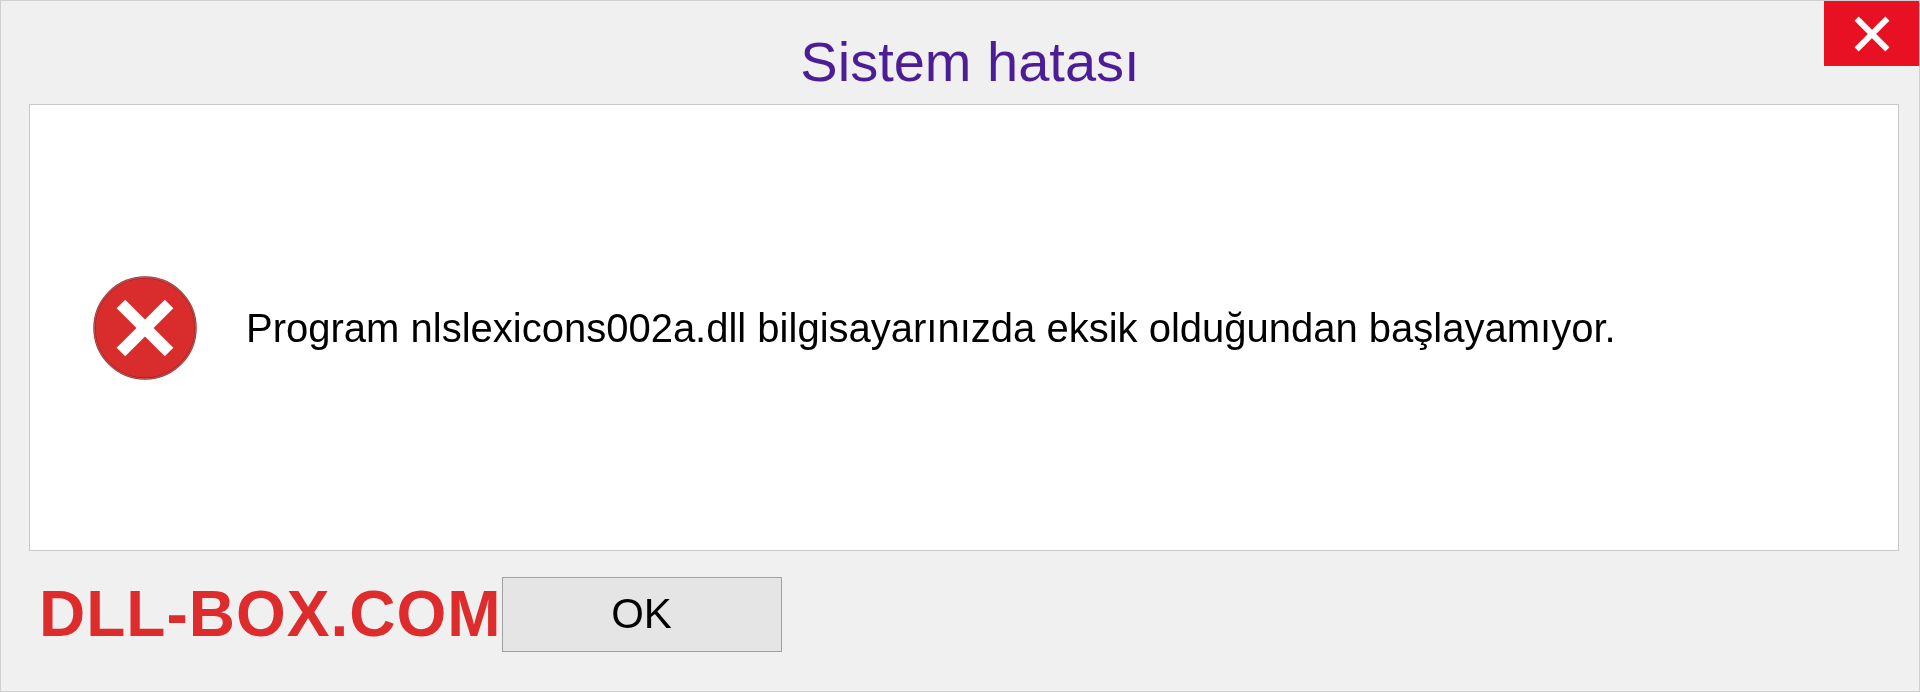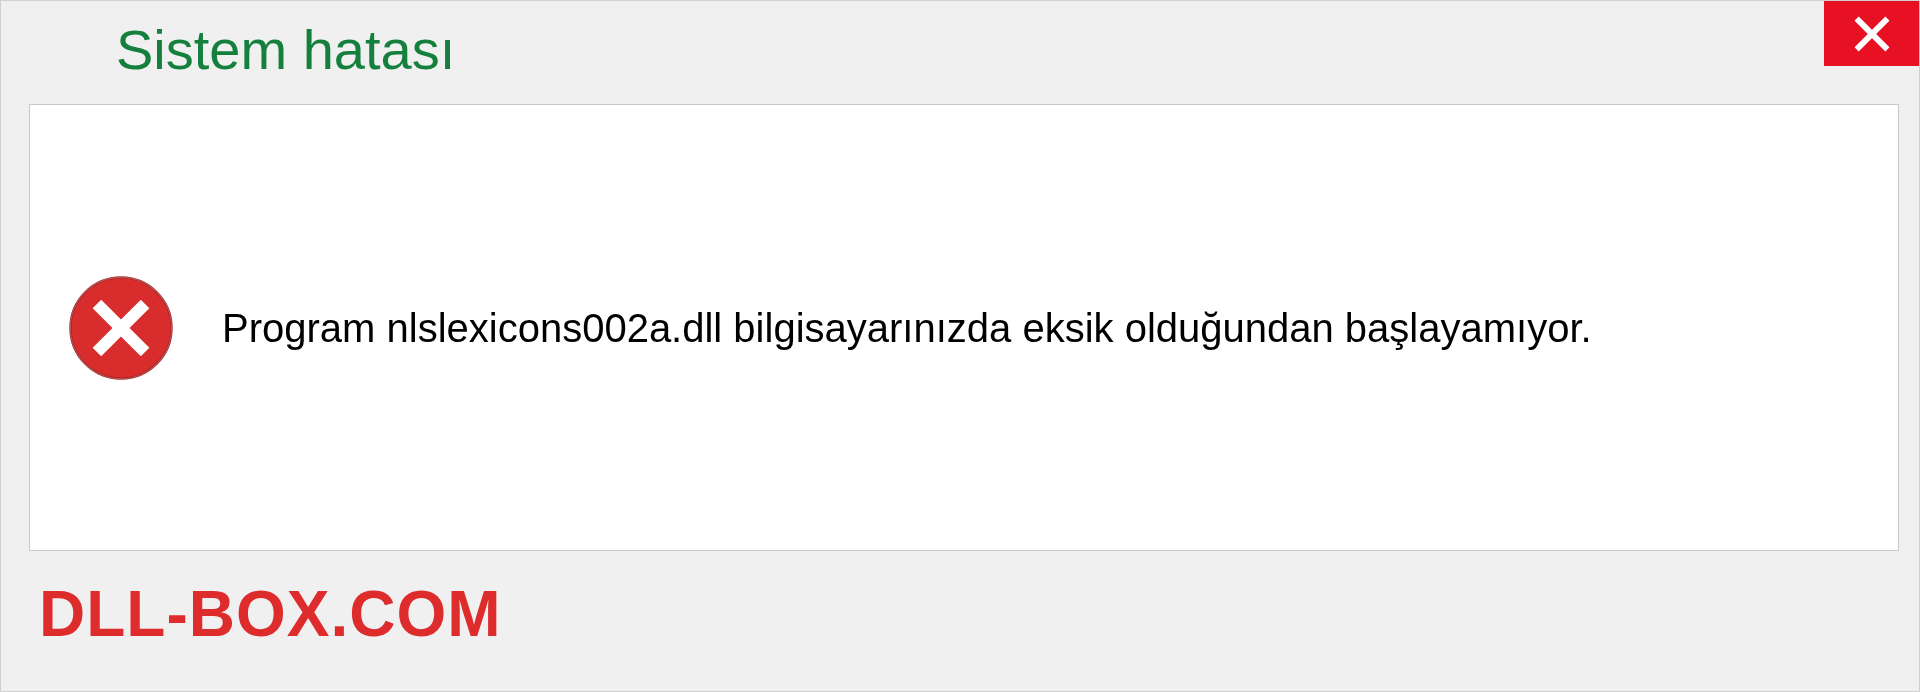--- a/index.html
+++ b/index.html
@@ -24,26 +24,27 @@
     }
     .titlebar {
       display: flex;
       align-items: flex-start;
       justify-content: space-between;
       padding: 0 0 0 20px;
       height: 95px;
     }
     .title-text {
       flex: 1;
-      text-align: left;
+      text-align: center;
       font-size: 56px;
-      color: #15803d;
+      color: #4c1d95;
       font-weight: 400;
       padding-top: 16px;
       padding-left: 95px;
+      margin-top: 12px;
     }
     .close-button {
       width: 95px;
       height: 65px;
       background: #e81123;
       display: flex;
       align-items: center;
       justify-content: center;
       cursor: pointer;
     }
@@ -51,21 +52,21 @@
       width: 40px;
       height: 40px;
     }
     .content-panel {
       margin: 8px 20px 20px 28px;
       background: #ffffff;
       border: 1px solid #c8c8c8;
       flex: 1;
       display: flex;
       align-items: center;
-      padding: 40px 36px;
+      padding: 40px 60px;
     }
     .error-icon {
       flex-shrink: 0;
       width: 110px;
       height: 110px;
       margin-right: 46px;
     }
     .message-block {
       font-size: 40px;
       color: #000;
@@ -122,15 +123,18 @@
         <line x1="68" y1="32" x2="32" y2="68" stroke="#ffffff" stroke-width="11" stroke-linecap="square"></line>
       </svg>
     </div>
     <div class="message-block">
       <div>Program nlslexicons002a.dll bilgisayarınızda eksik olduğundan başlayamıyor.</div>
     </div>
   </div>
 
   <div class="footer">
     <div class="watermark">DLL-BOX.COM</div>
+    <div class="ok-button">
+      <span>OK</span>
+    </div>
   </div>
 
 </div>
 
 </body></html>

